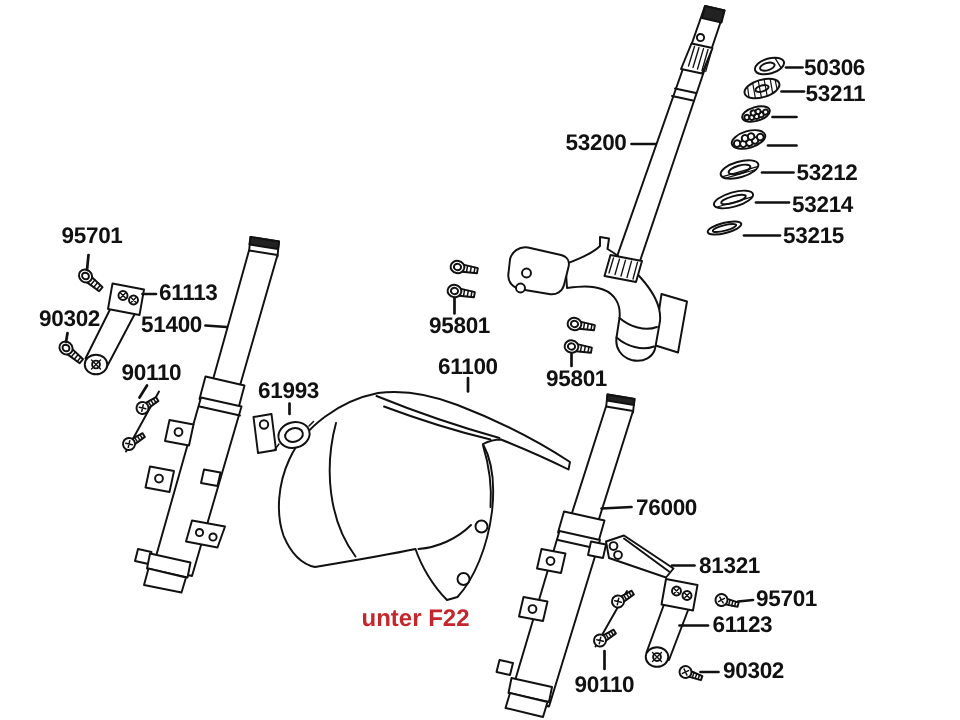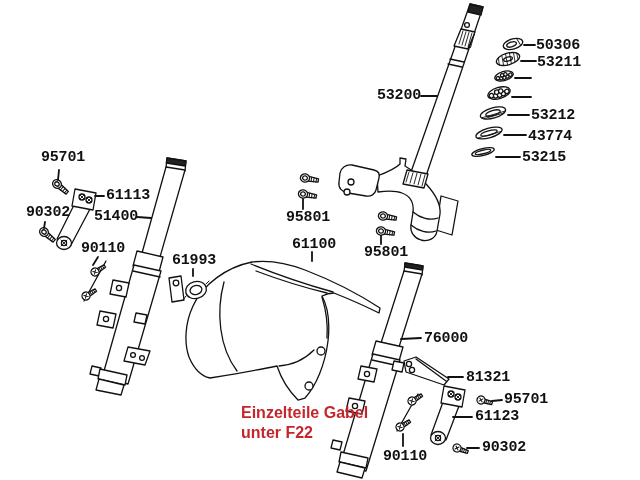--- a/index.html
+++ b/index.html
@@ -4,21 +4,21 @@
 <style>
   html,body { margin:0; padding:0; }
   body { font-family: "Liberation Sans", sans-serif; background:var(--background,#fff); }
   #stage {
     position:relative; width:640px; height:480px; overflow:hidden;
     background:var(--background,#fff);
   }
   #stage svg { position:absolute; left:0; top:0; }
   .lbl {
     position:absolute; font-weight:bold; font-size:15px; letter-spacing:-0.2px;
-    color:var(--line-black,#111); white-space:nowrap; line-height:1;font-family:Liberation Mono, monospace;
+    color:var(--line-black,#111); white-space:nowrap; line-height:1;
   }
   .note {
     position:absolute; left:241px; top:403px;
     color:var(--note-red,#c5262c); font-weight:bold; font-size:16px; line-height:20px;
     white-space:nowrap;
   }
 </style>
 </head>
 <body>
 
@@ -241,30 +241,29 @@
   <div class="lbl" style="left:41px;top:150px">95701</div>
   <div class="lbl" style="left:106px;top:188px">61113</div>
   <div class="lbl" style="left:26px;top:205px">90302</div>
   <div class="lbl" style="left:94px;top:209px">51400</div>
   <div class="lbl" style="left:81px;top:241px">90110</div>
   <div class="lbl" style="left:172px;top:253px">61993</div>
   <div class="lbl" style="left:377px;top:88px">53200</div>
   <div class="lbl" style="left:536px;top:38px">50306</div>
   <div class="lbl" style="left:537px;top:55px">53211</div>
   <div class="lbl" style="left:531px;top:108px">53212</div>
-  <div class="lbl" style="left:528px;top:129px">43774</div>
+  <div class="lbl" style="left:528px;top:129px">53214</div>
   <div class="lbl" style="left:522px;top:150px">53215</div>
   <div class="lbl" style="left:286px;top:210px">95801</div>
   <div class="lbl" style="left:292px;top:237px">61100</div>
   <div class="lbl" style="left:364px;top:245px">95801</div>
   <div class="lbl" style="left:424px;top:331px">76000</div>
   <div class="lbl" style="left:466px;top:370px">81321</div>
   <div class="lbl" style="left:504px;top:392px">95701</div>
   <div class="lbl" style="left:475px;top:409px">61123</div>
   <div class="lbl" style="left:482px;top:440px">90302</div>
   <div class="lbl" style="left:383px;top:449px">90110</div>
 
   <div class="note">
-    <div>Einzelteile Gabel</div>
     <div>unter F22</div>
   </div>
 
 </div>
 
 </body></html>

